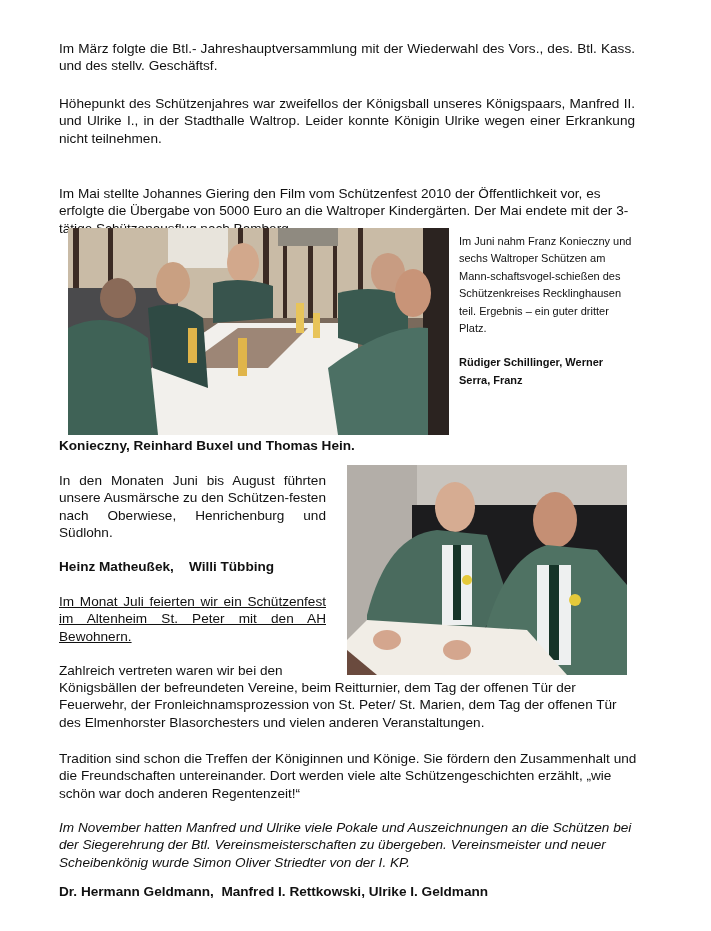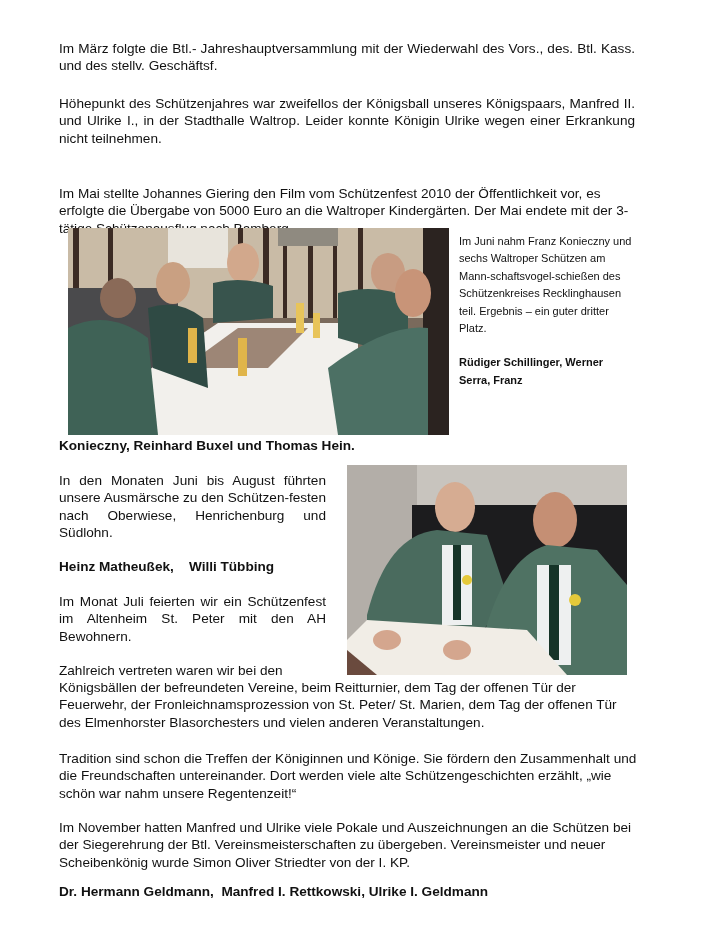--- a/index.html
+++ b/index.html
@@ -84,18 +84,18 @@
     <polygon points="0,185 0,210 30,210" fill="#6a4a3e"></polygon>
     <circle cx="120" cy="115" r="5" fill="#e5c93a"></circle>
     <circle cx="228" cy="135" r="6" fill="#e5c93a"></circle>
     <ellipse cx="40" cy="175" rx="14" ry="10" fill="#d4a68e"></ellipse>
     <ellipse cx="110" cy="185" rx="14" ry="10" fill="#d4a68e"></ellipse>
   </svg>
 </div>
 
 <p class="p" style="top:472px; width:267px;">In den Monaten Juni bis August führten unsere Ausmärsche zu den Schützen-festen nach Oberwiese, Henrichenburg und Südlohn.</p>
 <p class="p left b" style="top:558px; width:267px; white-space:pre;">Heinz Matheußek,    Willi Tübbing</p>
-<p class="p" style="top:593px; width:267px;">Im Monat Juli feierten wir ein Schützenfest im Altenheim St. Peter mit den AH Bewohnern.</p>
+<p class="p" style="top:593px; width:267px;text-decoration:underline;">Im Monat Juli feierten wir ein Schützenfest im Altenheim St. Peter mit den AH Bewohnern.</p>
 <p class="p left" style="top:662px; width:267px;">Zahlreich vertreten waren wir bei den</p>
 <p class="p left" style="top:679px; width:580px;">Königsbällen der befreundeten Vereine, beim Reitturnier, dem Tag der offenen Tür der Feuerwehr, der Fronleichnamsprozession von St. Peter/ St. Marien, dem Tag der offenen Tür des Elmenhorster Blasorchesters und vielen anderen Veranstaltungen.</p>
-<p class="p left" style="top:750px; width:580px;">Tradition sind schon die Treffen der Königinnen und Könige. Sie fördern den Zusammenhalt und die Freundschaften untereinander. Dort werden viele alte Schützengeschichten erzählt, „wie schön war nahm unsere Regentenzeit!“</p>
-<p class="p left" style="top:819px; width:585px;">Im November hatten Manfred und Ulrike viele Pokale und Auszeichnungen an die Schützen bei der Siegerehrung der Btl. Vereinsmeisterschaften zu übergeben. Vereinsmeister und neuer Scheibenkönig wurde Simon Oliver Striedter von der I. KP.</p>
+<p class="p left" style="top:750px; width:580px;">Tradition sind schon die Treffen der Königinnen und Könige. Sie fördern den Zusammenhalt und die Freundschaften untereinander. Dort werden viele alte Schützengeschichten erzählt, „wie schön war doch anderen Regentenzeit!“</p>
+<p class="p left" style="top:819px; width:585px;font-style:italic;">Im November hatten Manfred und Ulrike viele Pokale und Auszeichnungen an die Schützen bei der Siegerehrung der Btl. Vereinsmeisterschaften zu übergeben. Vereinsmeister und neuer Scheibenkönig wurde Simon Oliver Striedter von der I. KP.</p>
 <p class="p left b" style="top:883px; white-space:pre;">Dr. Hermann Geldmann,  Manfred I. Rettkowski, Ulrike I. Geldmann</p>
 
 </body></html>

